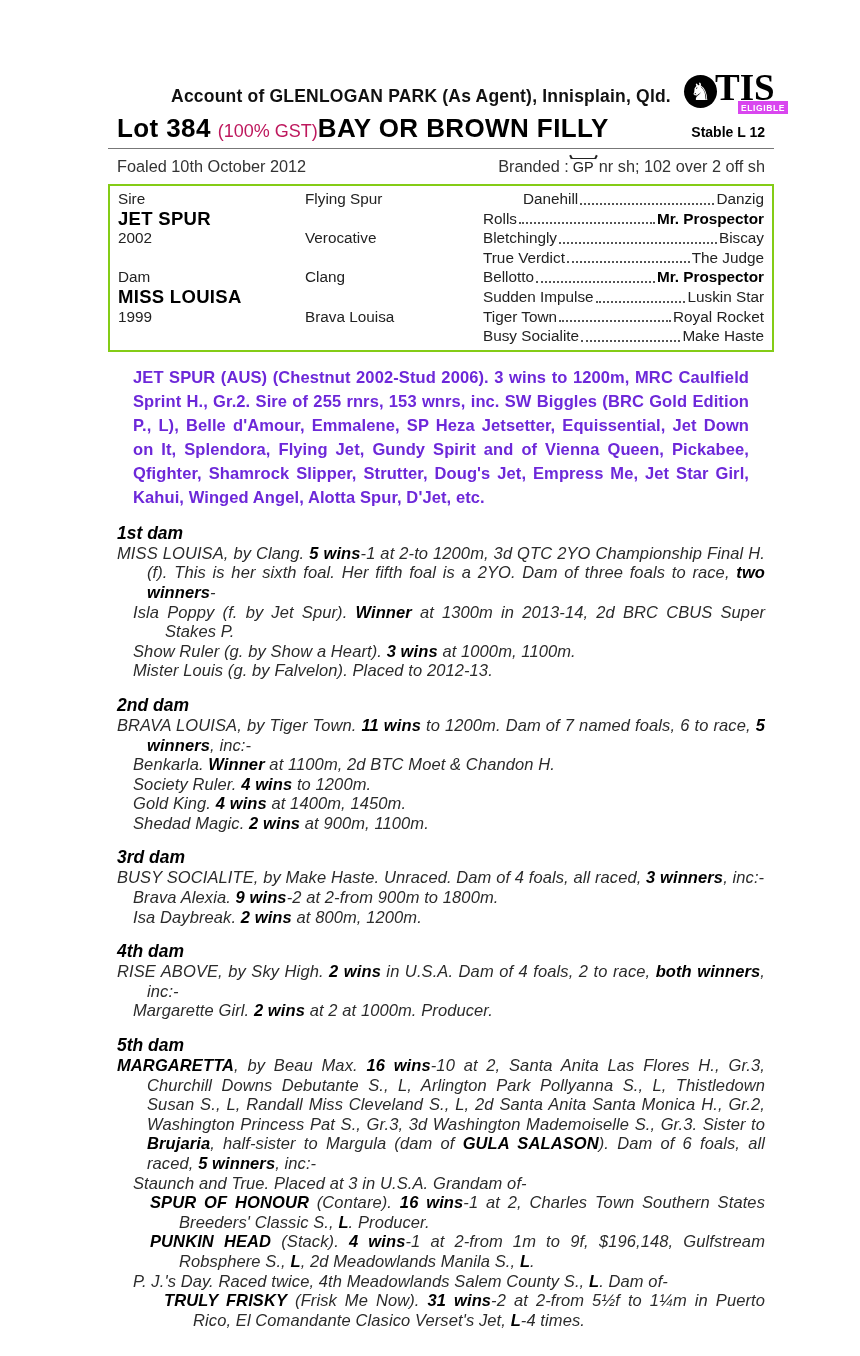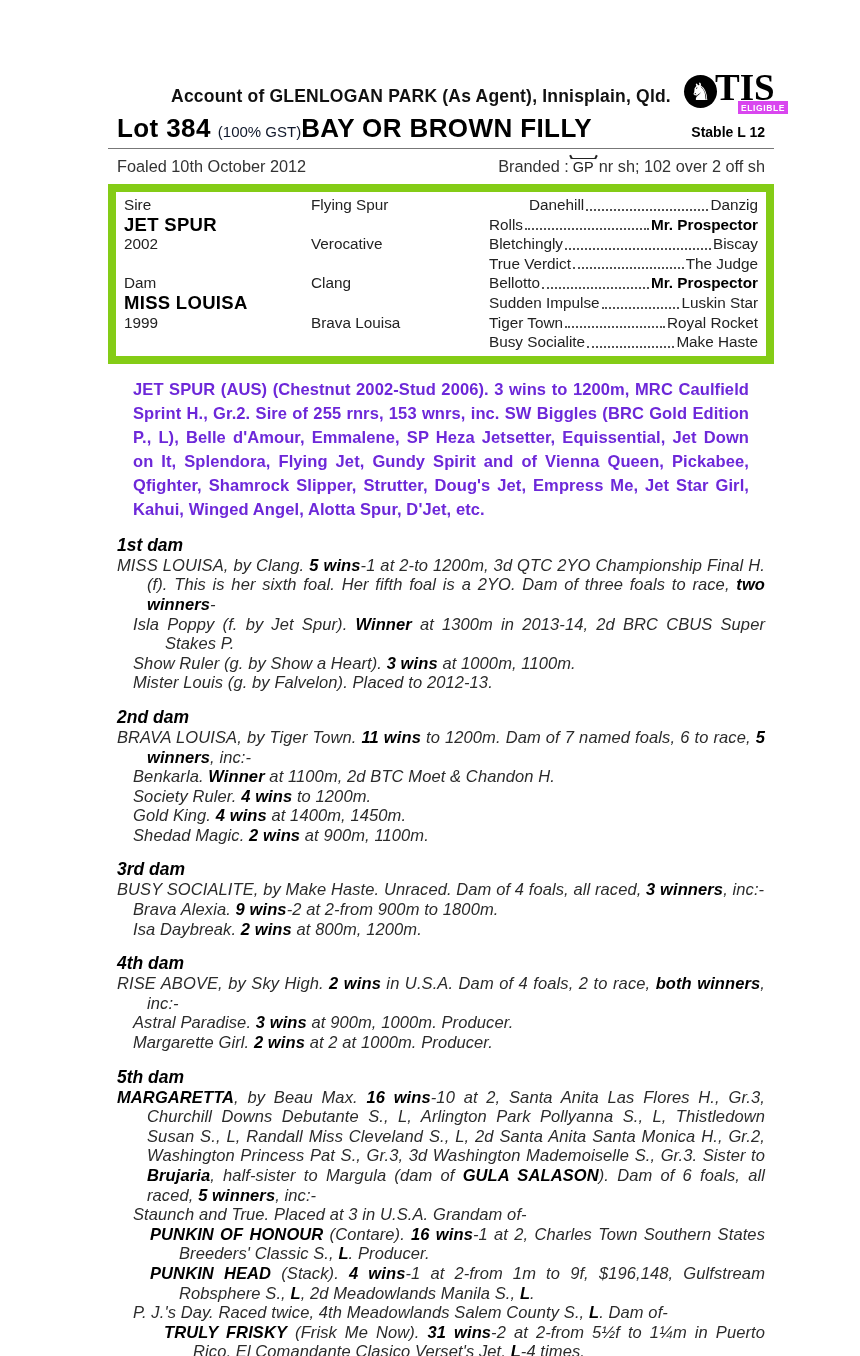--- a/index.html
+++ b/index.html
@@ -5,40 +5,40 @@
   html,body{margin:0;padding:0;background:#e9e9e9;}
   .page{
     width:860px;height:1356px;background:#ffffff;position:relative;overflow:hidden;
     font-family:"Liberation Sans","DejaVu Sans",sans-serif;color:#2b2b2b;
   }
   .content{position:absolute;left:117px;top:86px;width:648px;}
   
   .account{font-weight:bold;text-align:center;font-size:17.5px;color:#111;letter-spacing:.2px;padding-right:40px;}
   .lot-line{display:flex;align-items:baseline;margin-top:6px;color:#000;white-space:nowrap;}
   .lot-num{font-size:26px;font-weight:bold;letter-spacing:.4px;}
-  .gst{font-size:15px;color:#0f172a;margin:0 0 0 7px;}
+  .gst{font-size:18px;color:#be185d;margin:0 0 0 7px;}
   .desc{font-size:26px;font-weight:bold;letter-spacing:.4px;}
   .stable{margin-left:auto;font-size:14px;font-weight:bold;}
   .rule{border-top:1.5px solid #777;margin:4px -9px 0;}
   .foaled-line{display:flex;justify-content:space-between;margin-top:8px;font-size:16.3px;color:#333;}
   .branded{display:flex;align-items:baseline;}
   .brand-mark{border-top:1.5px solid #222;position:relative;padding:0 1px;margin:0 4px 0 3px;font-size:14.5px;color:#222;}
   .brand-mark::before,.brand-mark::after{content:"";position:absolute;top:-4px;width:1.5px;height:4px;background:#222;}
   .brand-mark::before{left:-2px;transform:rotate(-25deg);}
   .brand-mark::after{right:-2px;transform:rotate(25deg);}
   
   .qtis{position:absolute;left:684px;top:72px;width:106px;height:46px;}
   .q-circle{position:absolute;left:0;top:3px;width:33px;height:33px;border-radius:50%;background:#000;color:#fff;
     display:flex;align-items:center;justify-content:center;font-size:24px;line-height:1;}
   .q-tis{position:absolute;left:31px;top:-6px;font-family:"Liberation Serif","DejaVu Serif",serif;font-weight:bold;
     font-size:37px;color:#000;letter-spacing:0px;}
   .q-elig{position:absolute;right:2px;bottom:4px;background:#d946ef;color:#fff;font-size:8.5px;font-weight:bold;
     padding:2px 3px 1px;letter-spacing:.6px;}
   
-  .ped-table{margin:8px -9px 0;border:8px solid #84cc16;padding:3px 8px 4px;display:grid;
+  .ped-table{margin:8px -9px 0;border:2px solid #84cc16;padding:3px 8px 4px;display:grid;
     grid-template-columns:187px 178px 1fr;grid-auto-rows:19.6px;font-size:15.3px;color:#222;}
   .cell{white-space:nowrap;line-height:19.6px;}
   .big-name{font-weight:bold;font-size:18.5px;color:#000000;letter-spacing:.3px;}
   .leader{display:flex;align-items:baseline;min-width:0;line-height:19.6px;}
   .leader .nm{white-space:nowrap;}
   .leader .dots{flex:1;border-bottom:2px dotted #555;align-self:flex-end;margin:0 2px 4px;min-width:8px;}
   .leader .sr{white-space:nowrap;}
   .leader .bold{font-weight:bold;color:#000;}
   
   .sire-summary{margin:13px 16px 0;font-weight:bold;color:#6d28d9;font-size:16.5px;line-height:24px;
@@ -162,28 +162,27 @@
         </div>
         <div class="section">
           <div class="dam-heading">3rd dam</div>
           <p class="entry lvl0"><span>BUSY SOCIALITE, by Make Haste. Unraced. Dam of 4 foals, all raced, </span><b>3 winners</b><span>, inc:-</span></p>
           <p class="entry lvl1"><span>Brava Alexia. </span><b>9 wins</b><span>-2 at 2-from 900m to 1800m.</span></p>
           <p class="entry lvl1"><span>Isa Daybreak. </span><b>2 wins</b><span> at 800m, 1200m.</span></p>
         </div>
         <div class="section">
           <div class="dam-heading">4th dam</div>
           <p class="entry lvl0"><span>RISE ABOVE, by Sky High. </span><b>2 wins</b><span> in U.S.A. Dam of 4 foals, 2 to race, </span><b>both winners</b><span>, inc:-</span></p>
-          <p class="entry lvl1"><span>Astral Paradise. </span><b>3 wins</b><span> at 900m, 1000m. Producer.</span></p>
           <p class="entry lvl1"><span>Margarette Girl. </span><b>2 wins</b><span> at 2 at 1000m. Producer.</span></p>
         </div>
         <div class="section">
           <div class="dam-heading">5th dam</div>
           <p class="entry lvl0"><b>MARGARETTA</b><span>, by Beau Max. </span><b>16 wins</b><span>-10 at 2, Santa Anita Las Flores H., Gr.3, Churchill Downs Debutante S., L, Arlington Park Pollyanna S., L, Thistledown Susan S., L, Randall Miss Cleveland S., L, 2d Santa Anita Santa Monica H., Gr.2, Washington Princess Pat S., Gr.3, 3d Washington Mademoiselle S., Gr.3. Sister to </span><b>Brujaria</b><span>, half-sister to Margula (dam of </span><b>GULA SALASON</b><span>). Dam of 6 foals, all raced, </span><b>5 winners</b><span>, inc:-</span></p>
           <p class="entry lvl1"><span>Staunch and True. Placed at 3 in U.S.A. Grandam of-</span></p>
-          <p class="entry lvl2"><b>PUNKIN OF HONOUR</b><span> (Contare). </span><b>16 wins</b><span>-1 at 2, Charles Town Southern States Breeders' Classic S., </span><b>L</b><span>. Producer.</span></p>
+          <p class="entry lvl2"><b>SPUR OF HONOUR</b><span> (Contare). </span><b>16 wins</b><span>-1 at 2, Charles Town Southern States Breeders' Classic S., </span><b>L</b><span>. Producer.</span></p>
           <p class="entry lvl2"><b>PUNKIN HEAD</b><span> (Stack). </span><b>4 wins</b><span>-1 at 2-from 1m to 9f, $196,148, Gulfstream Robsphere S., </span><b>L</b><span>, 2d Meadowlands Manila S., </span><b>L</b><span>.</span></p>
           <p class="entry lvl1"><span>P. J.'s Day. Raced twice, 4th Meadowlands Salem County S., </span><b>L</b><span>. Dam of-</span></p>
           <p class="entry lvl3"><b>TRULY FRISKY</b><span> (Frisk Me Now). </span><b>31 wins</b><span>-2 at 2-from 5½f to 1¼m in Puerto Rico, El Comandante Clasico Verset's Jet, </span><b>L</b><span>-4 times.</span></p>
         </div>
       </div>
 
   </div>
 </div>
 
 </body></html>

